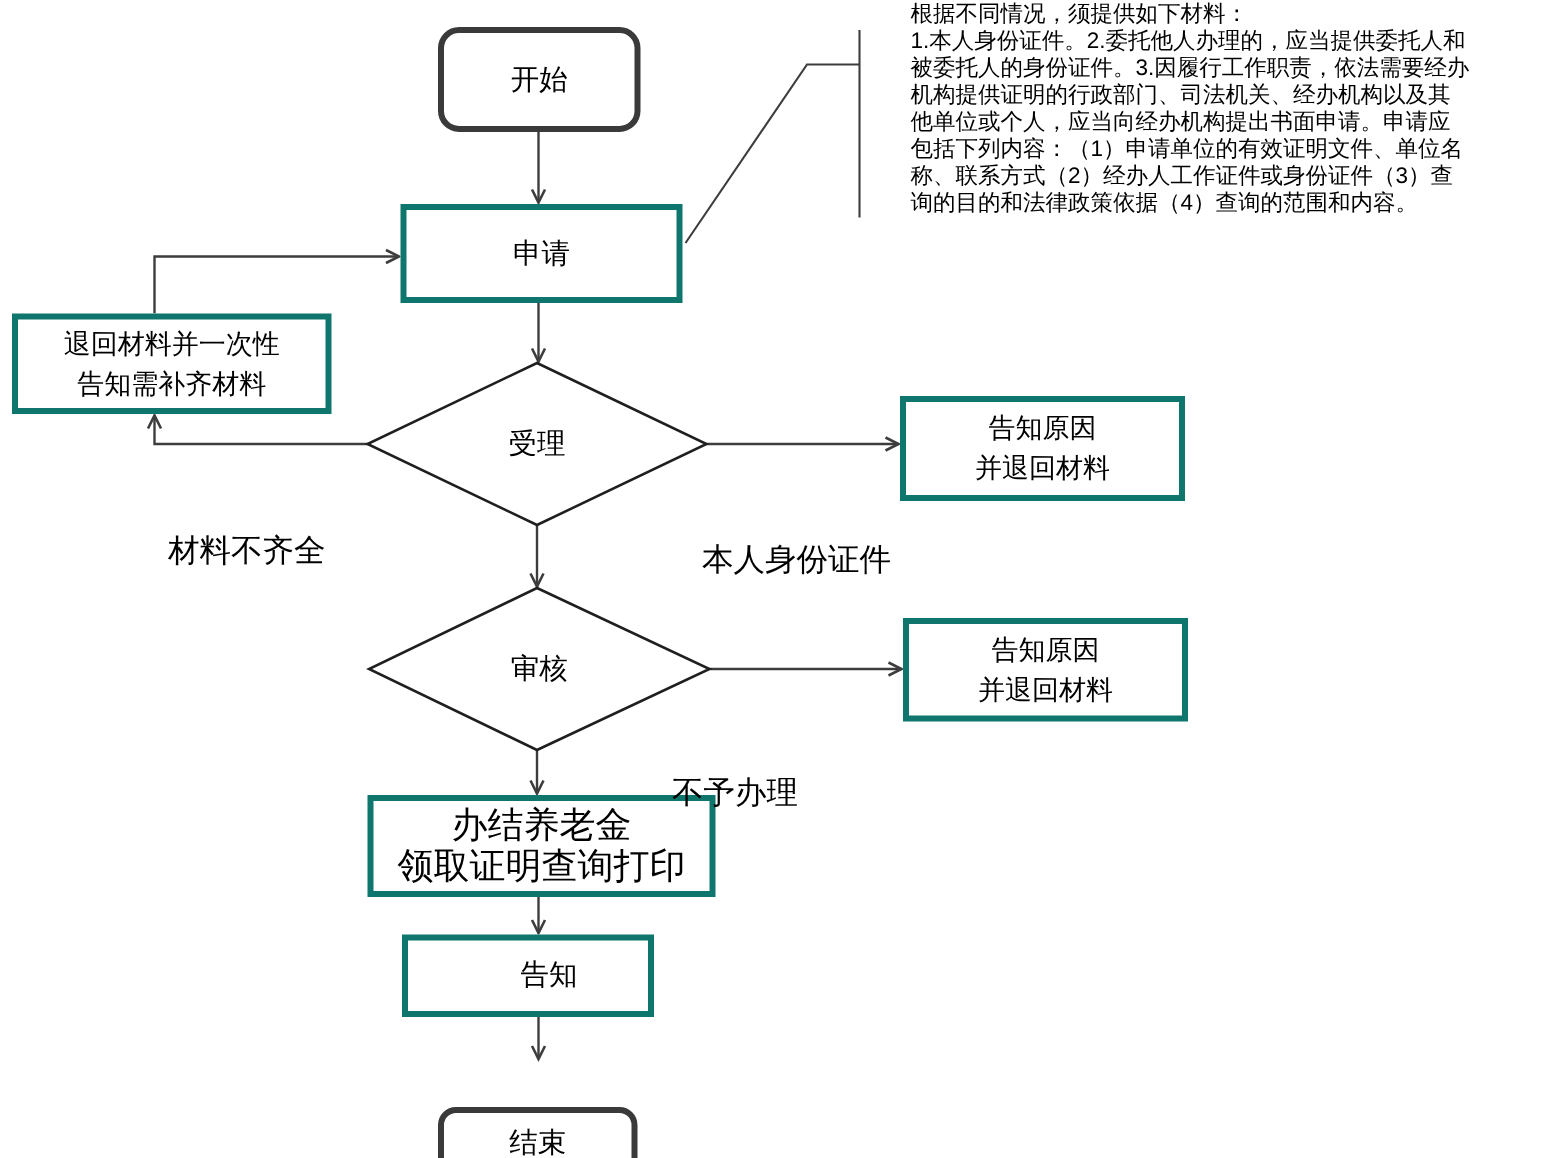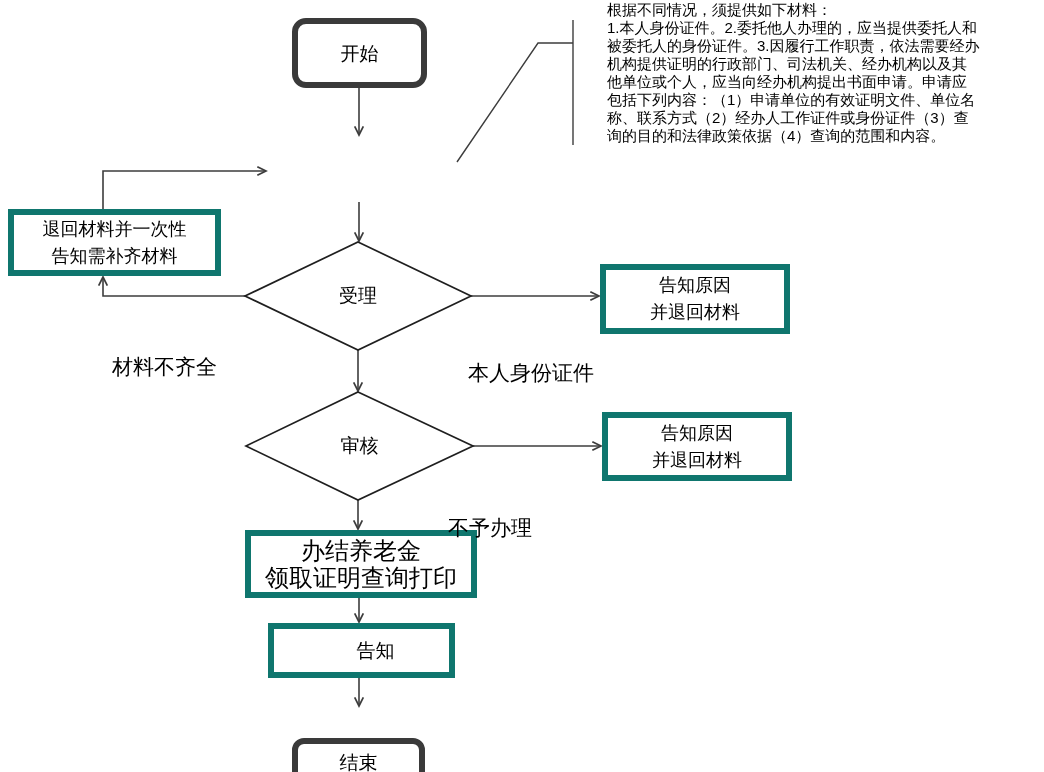--- a/index.html
+++ b/index.html
@@ -14,21 +14,21 @@
   }
   #edges-layer {
     position: absolute;
     left: 0; top: 0;
     width: 1044px; height: 772px;
   }
   .node {
     position: absolute;
     box-sizing: border-box;
     background: #ffffff;
-    border: 6px solid #0f766e;
+    border: 4px solid #0f766e;
     display: flex;
     align-items: center;
     justify-content: center;
     text-align: center;
     font-size: 19px;
     line-height: 27px;
     white-space: pre-line;
   }
   .terminator {
     border-radius: 14px;
@@ -59,21 +59,21 @@
     white-space: pre-line;
     text-align: left;
   }
   
   #node-start   { left: 292px; top: 18px;  width: 135px; height: 70px; }
   #node-apply   { left: 267px; top: 136px; width: 188px; height: 66px; }
   #node-return  { left: 8px;   top: 209px; width: 213px; height: 67px; font-size: 18px; }
   #node-notify1 { left: 600px; top: 264px; width: 190px; height: 70px; font-size: 18px; }
   #node-notify2 { left: 602px; top: 412px; width: 190px; height: 69px; font-size: 18px; }
   #node-process { left: 245px; top: 530px; width: 232px; height: 68px; font-size: 24px; }
-  #node-inform  { left: 268px; top: 623px; width: 187px; height: 55px; padding-left: 28px; }
+  #node-inform  { left: 268px; top: 623px; width: 168px; height: 55px; padding-left: 28px; }
   #node-end     { left: 292px; top: 707px; width: 133px; height: 48px; border-radius: 12px; margin-top: 31px; }
   #label-accept { left: 245px; top: 242px; width: 226px; height: 108px; }
   #label-review { left: 246px; top: 392px; width: 227px; height: 108px; }
   #lbl-incomplete   { left: 112px; top: 327px; }
   #lbl-notqualified { left: 468px; top: 333px; }
   #lbl-notprocessed { left: 448px; top: 488px; }
 </style>
 </head>
 <body>
 
@@ -104,20 +104,21 @@
       <line x1="573" y1="20" x2="573" y2="145" stroke-width="1.4"></line>
       <polyline points="573,43 538,43 457,162" stroke-width="1.4"></polyline>
     </g>
 
     <polygon points="358,242 471,296 358,350 245,296" fill="#ffffff" stroke="#1f1f1f" stroke-width="1.7"></polygon>
     <polygon points="358,392 473,446 358,500 246,446" fill="#ffffff" stroke="#1f1f1f" stroke-width="1.7"></polygon>
   </svg>
 
   <div class="node terminator" id="node-start">开始</div>
 
+  <div class="node" id="node-apply">申请</div>
 
   <div class="node" id="node-return">退回材料并一次性
 告知需补齐材料</div>
 
   <div class="diamond-label" id="label-accept">受理</div>
 
   <div class="node" id="node-notify1">告知原因
 并退回材料</div>
 
   <div class="diamond-label" id="label-review">审核</div>

